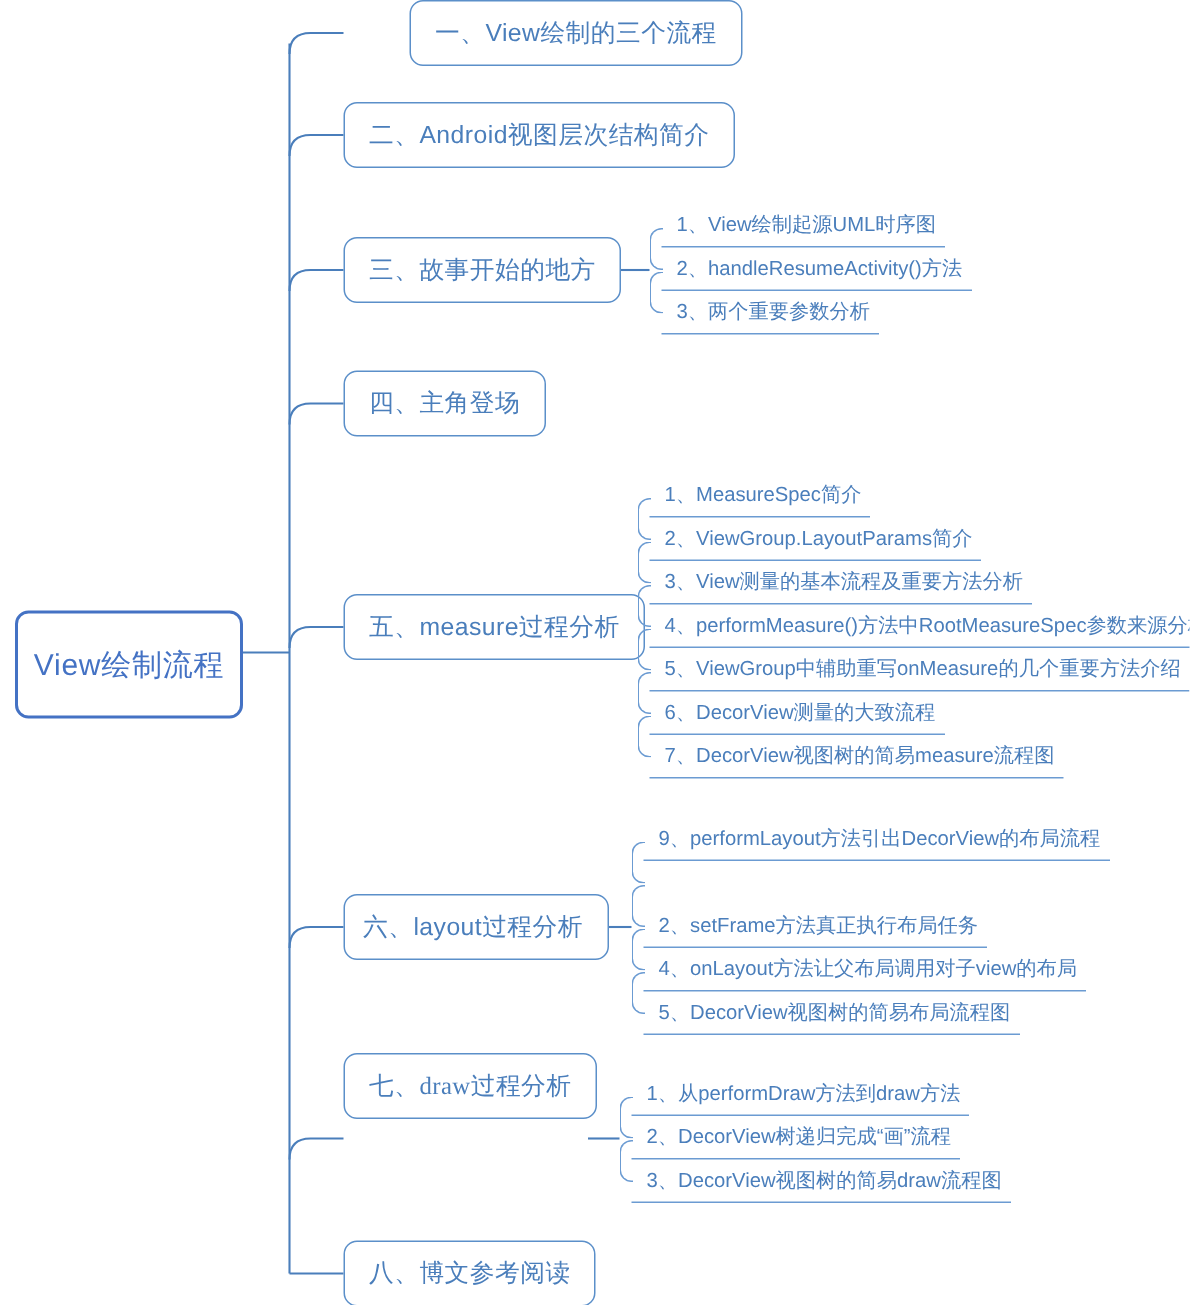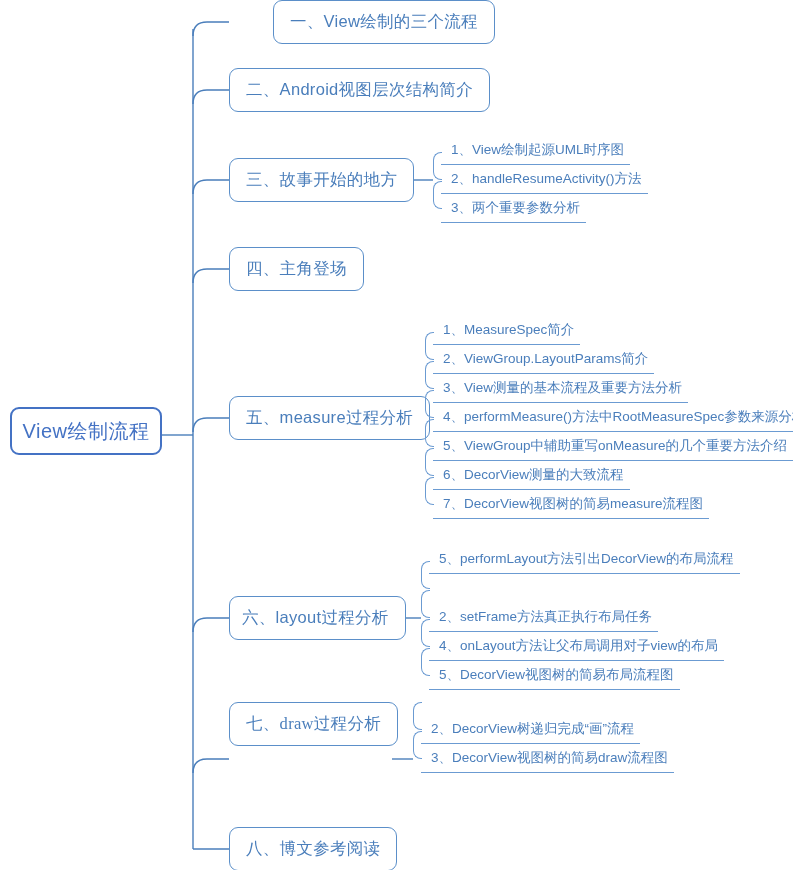--- a/index.html
+++ b/index.html
@@ -38,21 +38,21 @@
     stroke: #4a7ebb;
     stroke-width: 1.4;
   }
 
   
   .root-node {
     position: absolute;
     left: 10px;
     top: 407px;
     width: 152px;
-    height: 48px;
+    height: 72px;
     border: 2px solid #4472c4;
     border-radius: 9px;
     box-sizing: border-box;
     display: flex;
     align-items: center;
     justify-content: center;
     background: #ffffff;
   }
   .root-label {
     color: #4472c4;
@@ -220,40 +220,44 @@
     </div>
     <div class="l3-row">
       <span class="bracket"></span>
       <span class="l3-label">7、DecorView视图树的简易measure流程图</span>
     </div>
   </div>
 
   <div class="l3-group" style="left:429px; top:546px;">
     <div class="l3-row first">
 
-      <span class="l3-label">5、performLayout方法引出DecorView的布局流程</span>
+      <span class="l3-label">9、performLayout方法引出DecorView的布局流程</span>
     </div>
     <div class="l3-row">
       <span class="bracket"></span>
     </div>
     <div class="l3-row">
       <span class="bracket"></span>
       <span class="l3-label">2、setFrame方法真正执行布局任务</span>
     </div>
     <div class="l3-row">
       <span class="bracket"></span>
       <span class="l3-label">4、onLayout方法让父布局调用对子view的布局</span>
     </div>
     <div class="l3-row">
       <span class="bracket"></span>
       <span class="l3-label">5、DecorView视图树的简易布局流程图</span>
     </div>
   </div>
 
   <div class="l3-group" style="left:421px; top:716px;">
+    <div class="l3-row first">
+
+      <span class="l3-label">1、从performDraw方法到draw方法</span>
+    </div>
     <div class="l3-row">
       <span class="bracket"></span>
       <span class="l3-label">2、DecorView树递归完成“画”流程</span>
     </div>
     <div class="l3-row">
       <span class="bracket"></span>
       <span class="l3-label">3、DecorView视图树的简易draw流程图</span>
     </div>
   </div>
 

